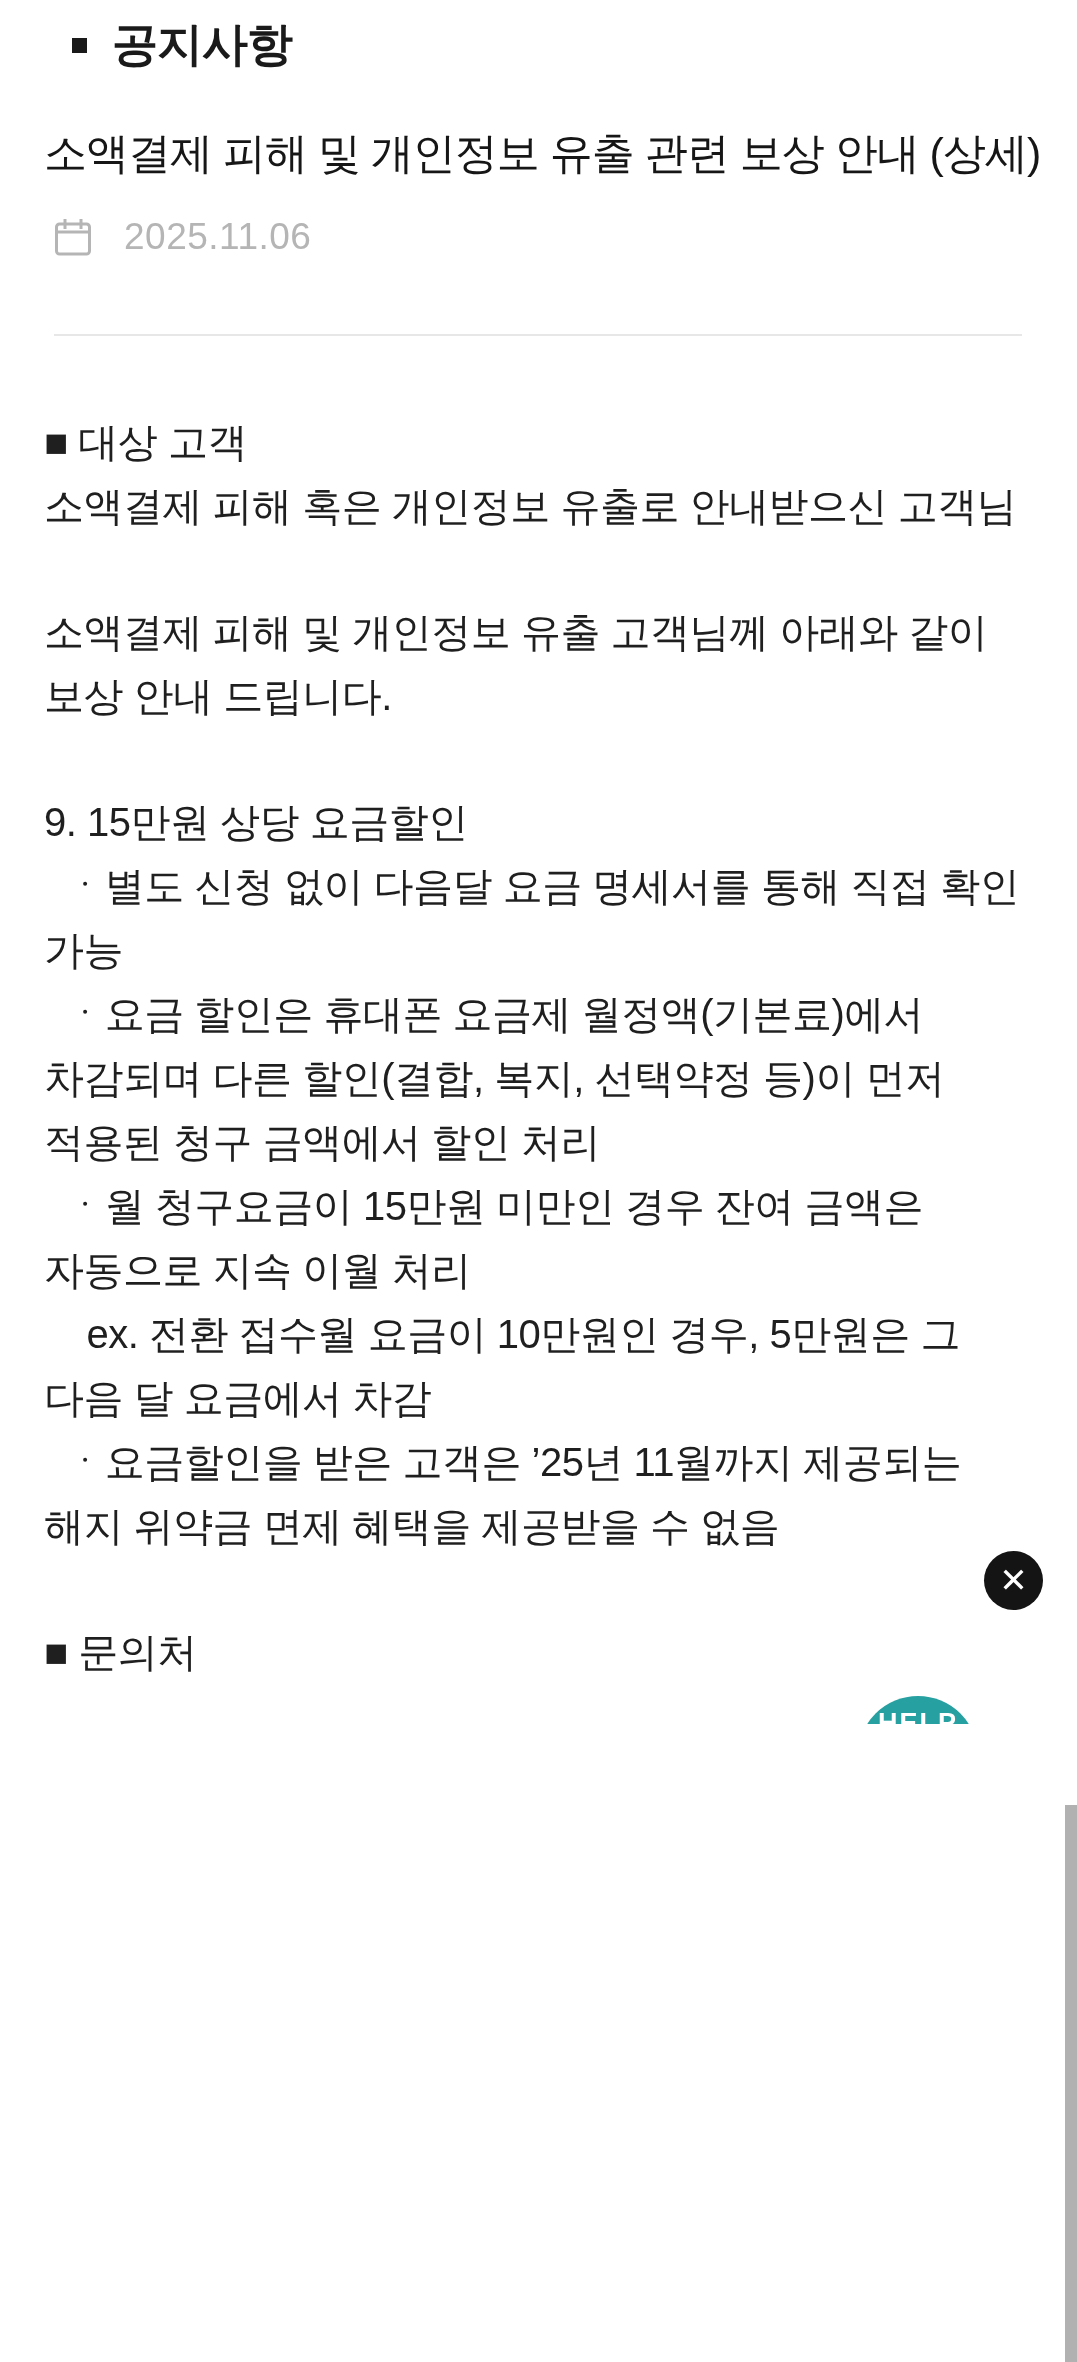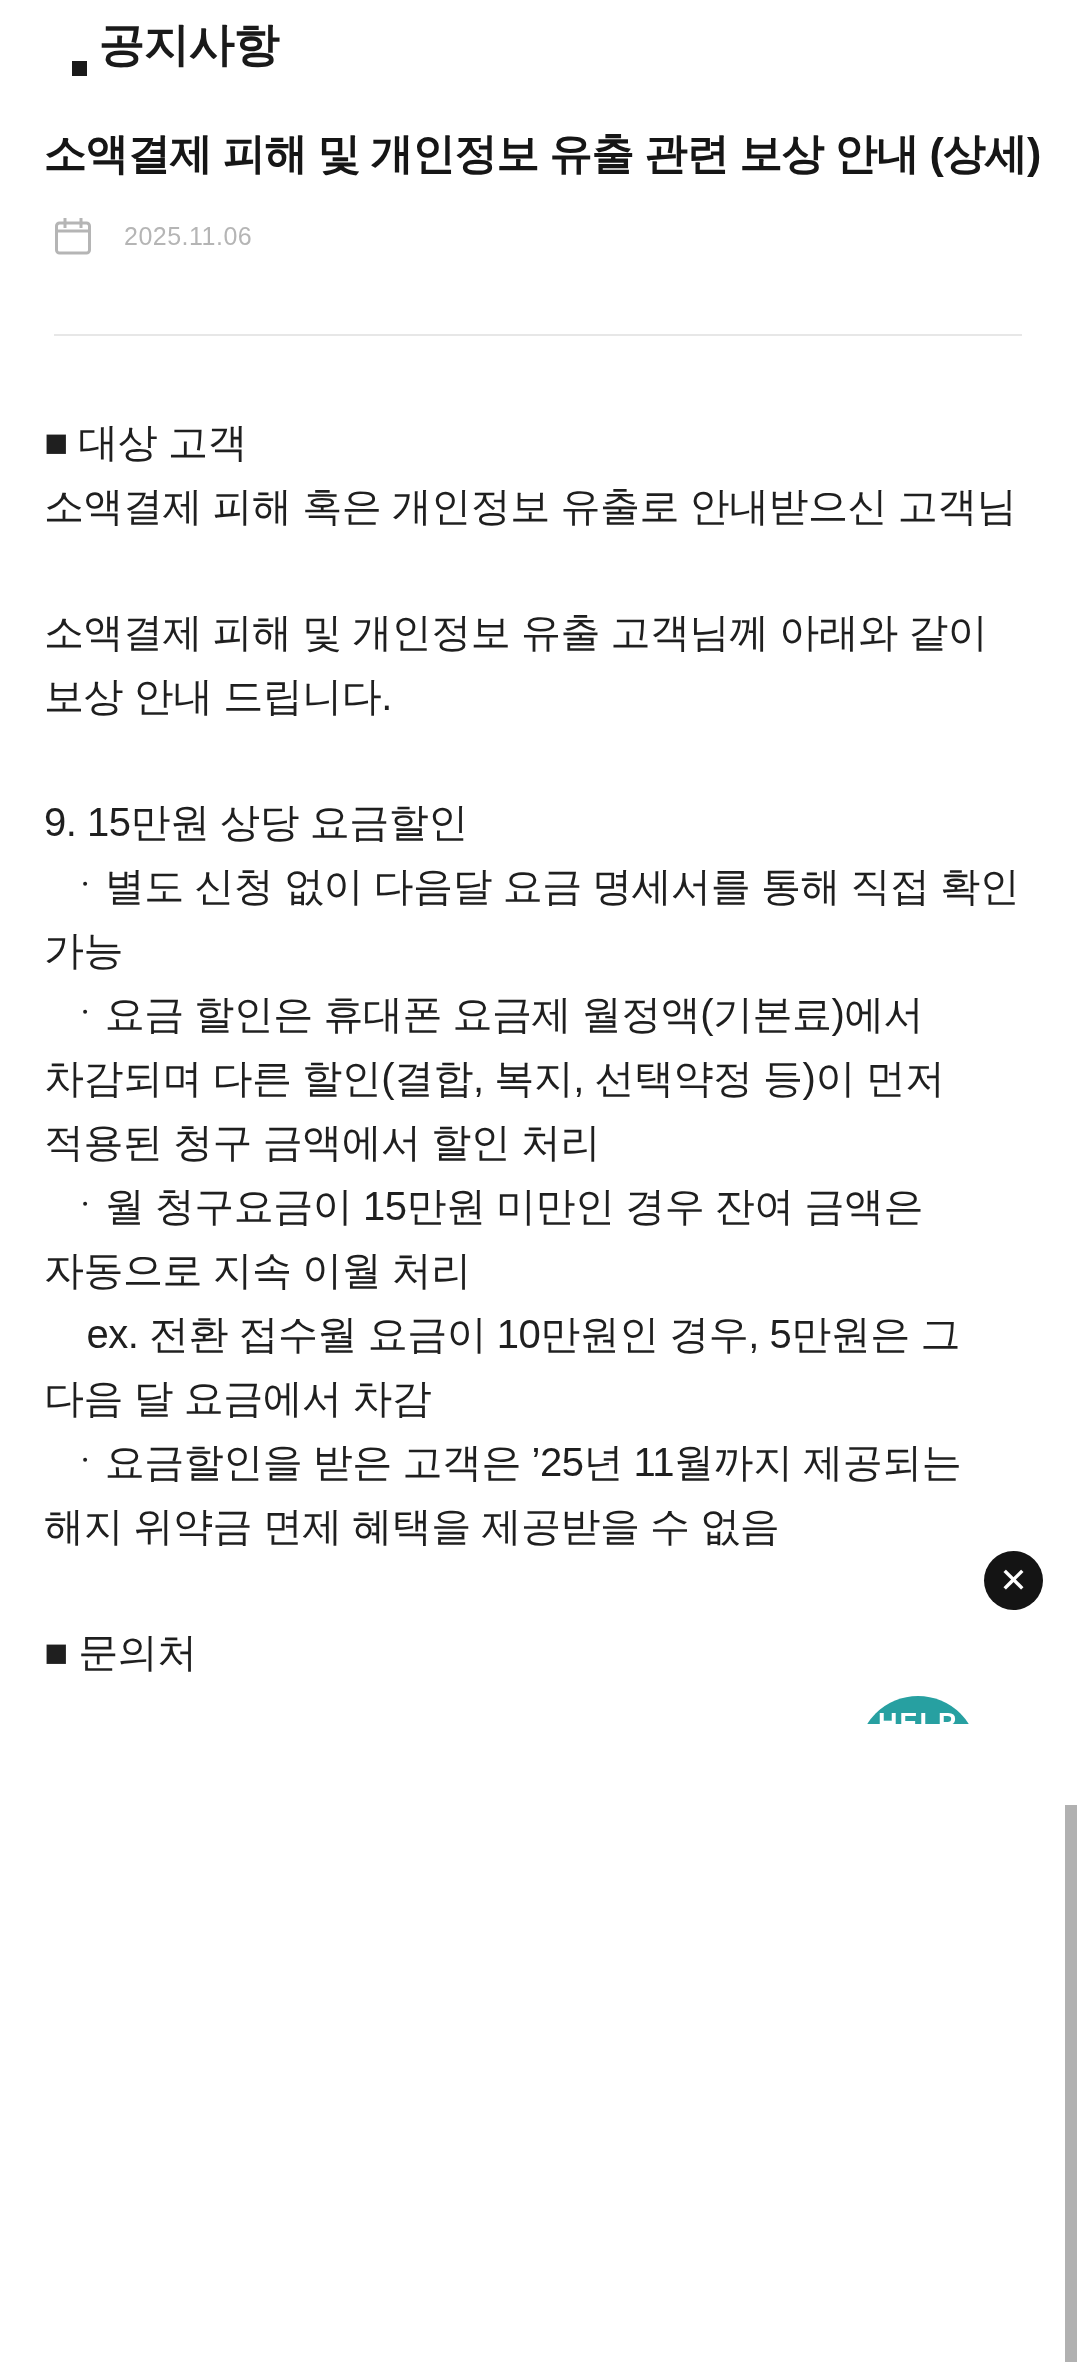--- a/index.html
+++ b/index.html
@@ -16,42 +16,42 @@
     position:relative;
     width:1077px;height:2362px;
     background:#ffffff;
     overflow:hidden;
     font-family:"Liberation Sans","DejaVu Sans",sans-serif;
     color:var(--text);
   }
   
   .notice-header{
     position:absolute;top:14px;left:72px;
-    display:flex;align-items:flex-end;gap:12px;
+    display:flex;align-items:center;gap:25px;
   }
   .bullet-square{
     width:15px;height:15px;background:#1a1a1a;flex:0 0 auto;
   }
   .notice-header .label{
     font-size:46px;font-weight:700;color:#1a1a1a;letter-spacing:-1px;
   }
   
   .post-title{
     position:absolute;top:126px;left:44px;width:1000px;
-    font-size:43px;font-weight:700;line-height:1.3;color:#161616;
+    font-size:43px;font-weight:400;line-height:1.3;color:#161616;
     letter-spacing:-1px;
   }
   
   .date-row{
     position:absolute;top:216px;left:54px;
     display:flex;align-items:center;gap:32px;
   }
   .date-row .cal{width:38px;height:40px;}
   .date-row .date-text{
-    font-size:25px;color:var(--muted);letter-spacing:0.5px;
+    font-size:37px;color:var(--muted);letter-spacing:0.5px;
   }
   
   .divider{
     position:absolute;top:334px;left:54px;width:968px;height:2px;
     background:var(--divider);
   }
   
   .content{
     position:absolute;top:410px;left:44px;width:998px;
     font-size:40px;line-height:64px;color:#1f1f1f;

